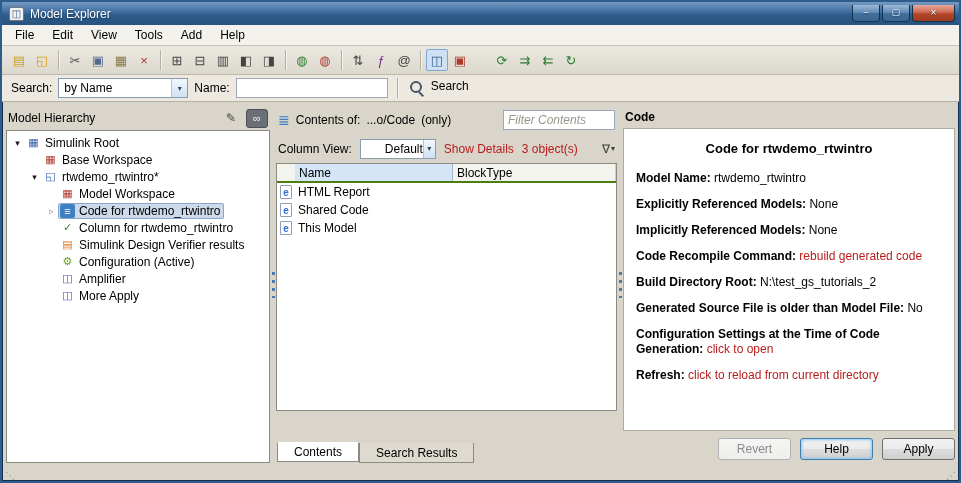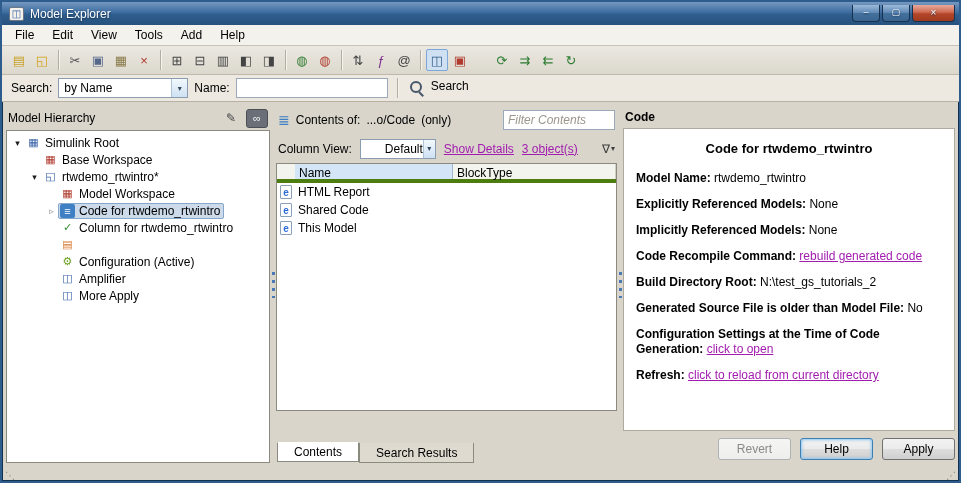--- a/index.html
+++ b/index.html
@@ -84,27 +84,27 @@
   .tree-row.selected .sel-wrap { background: #ccdaea; border-color: #86a7cc; }
   .tree-icon { width: 15px; height: 14px; flex: 0 0 15px; display: flex; align-items: center; justify-content: center;
                font-size: 11px; margin-right: 4px; border-radius: 2px; }
 
   
   .panel-mid { width: 341px; flex: 0 0 341px; display: flex; flex-direction: column; min-height: 0; }
   .mid-row1 { height: 28px; flex: 0 0 28px; display: flex; align-items: center; gap: 6px; padding: 0 2px; }
   .contents-icon { font-size: 14px; }
   .mid-row2 { height: 29px; flex: 0 0 29px; display: flex; align-items: center; gap: 8px; padding: 0 2px; }
   .filter-input { margin-left: auto; width: 112px; }
-  .link { color: #a21caf; text-decoration: underline; cursor: pointer; }
+  .link { color: #b91c1c; cursor: pointer; }
   .funnel { margin-left: auto; display: flex; align-items: center; gap: 1px; color: #3c3c3c; }
   .funnel .nabla { font-size: 12px; }
   .funnel .chev { font-size: 8px; }
   .table-wrap { flex: 1; background: #fff; border: 1px solid #8a8a7e; display: flex; flex-direction: column;
                 overflow: hidden; min-height: 0; }
-  .thead { display: flex; height: 19px; flex: 0 0 19px; background: #f4f4ee; border-bottom: 4px solid #4d7c0f; }
+  .thead { display: flex; height: 19px; flex: 0 0 19px; background: #f4f4ee; border-bottom: 2px solid #4d7c0f; }
   .th { padding: 2px 4px; border-right: 1px solid #cfcfc3; }
   .th-spacer { width: 18px; flex: 0 0 18px; border-right: none; }
   .th-name { width: 158px; flex: 0 0 158px; background: #d3e5f6; border-right: 1px solid #9fb8cf; }
   .th-blocktype { flex: 1; }
   .tbody { flex: 1; }
   .trow { display: flex; height: 18px; align-items: center; }
   .tcell-icon { width: 18px; flex: 0 0 18px; display: flex; justify-content: center; }
   .doc-icon { width: 12px; height: 14px; background: #fff; border: 1px solid #8aa0b8; border-radius: 1px;
               font-size: 10px; font-weight: bold; display: flex; align-items: center; justify-content: center; }
   .tcell-name { width: 158px; flex: 0 0 158px; padding-left: 3px; }
@@ -253,20 +253,21 @@
             <span class="expander"></span>
             <span class="sel-wrap">
               <span class="tree-icon" style="color: rgb(46, 139, 46);">✓</span>
               <span class="tree-label">Column for rtwdemo_rtwintro</span>
             </span>
           </div>
           <div class="tree-row" style="padding-left: 38px;">
             <span class="expander"></span>
             <span class="sel-wrap">
               <span class="tree-icon" style="color: rgb(216, 122, 46);">▤</span>
+              <span class="tree-label">Simulink Design Verifier results</span>
             </span>
           </div>
           <div class="tree-row" style="padding-left: 38px;">
             <span class="expander"></span>
             <span class="sel-wrap">
               <span class="tree-icon" style="color: rgb(106, 161, 33);">⚙</span>
               <span class="tree-label">Configuration (Active)</span>
             </span>
           </div>
           <div class="tree-row" style="padding-left: 38px;">

